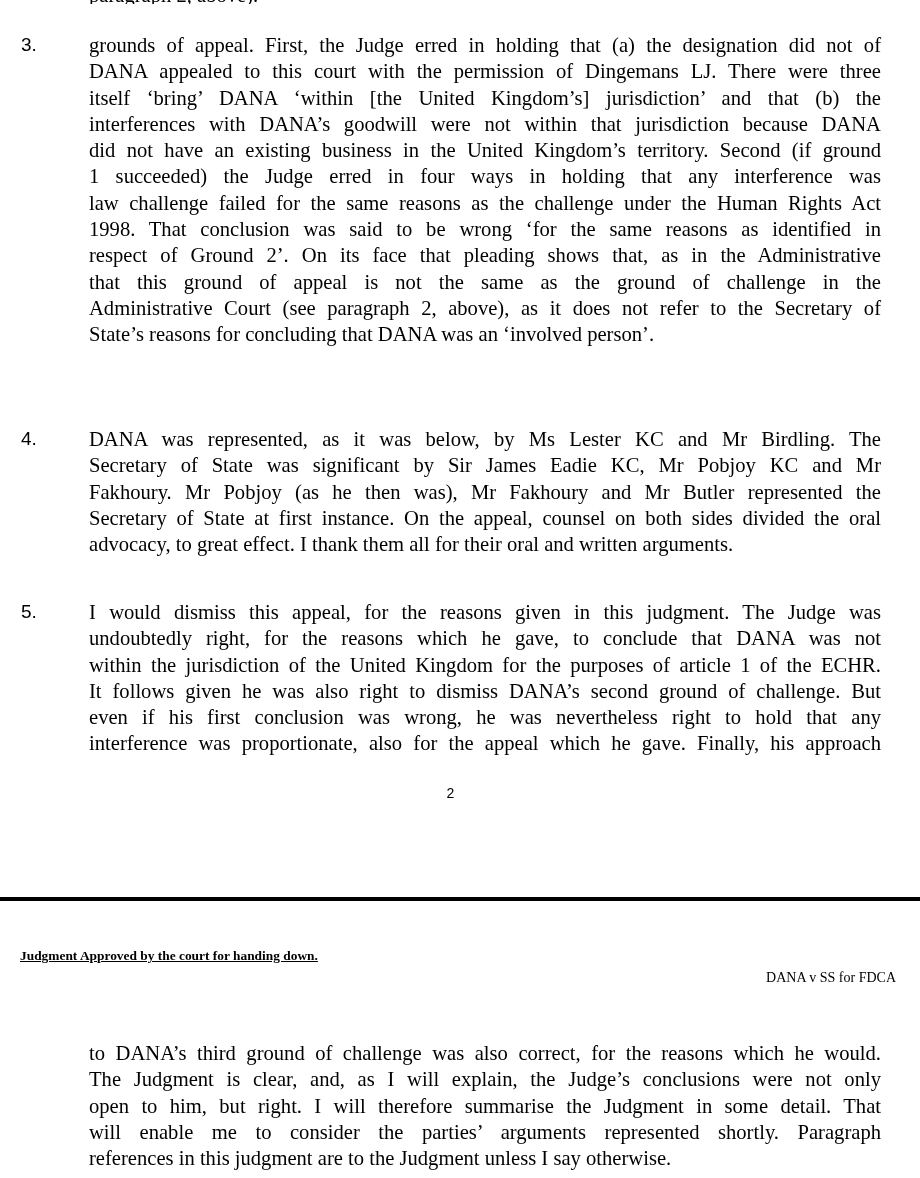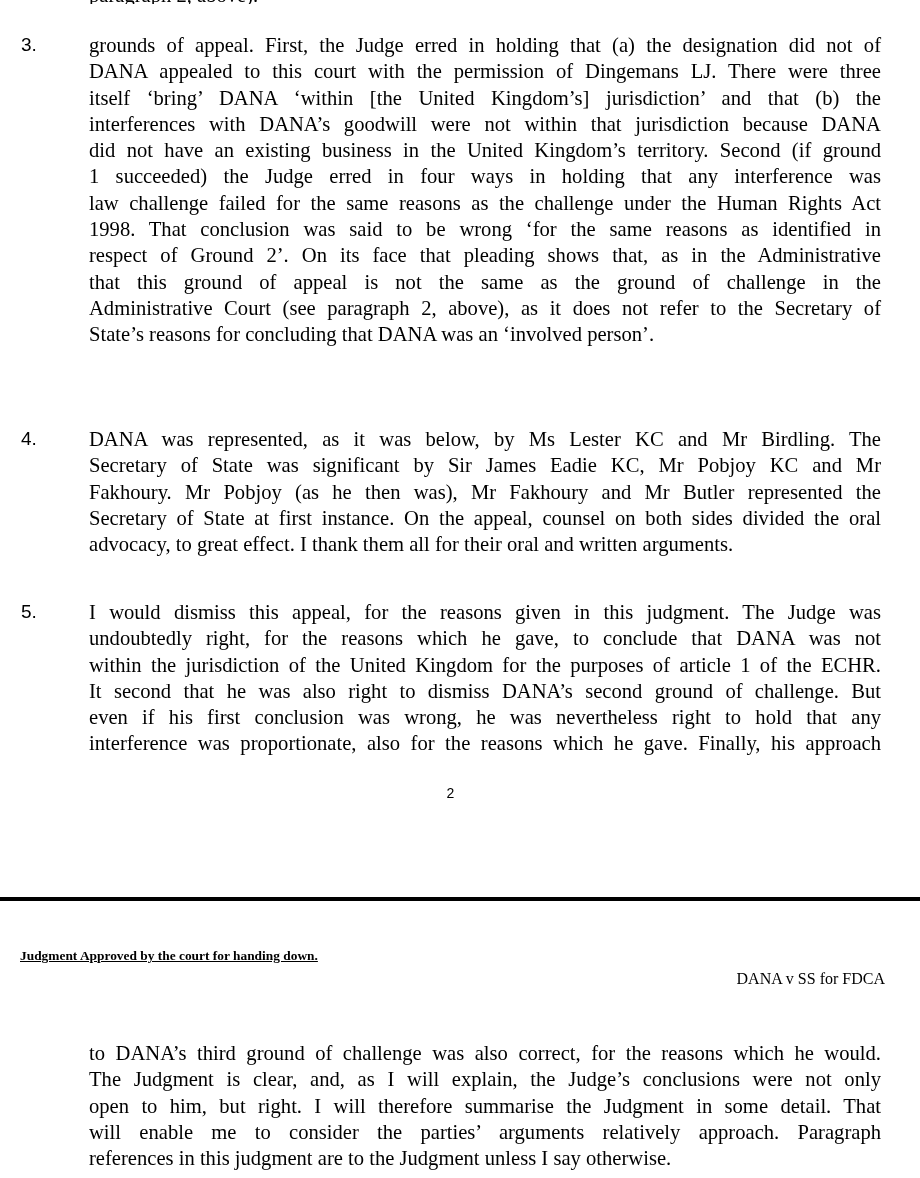--- a/index.html
+++ b/index.html
@@ -17,21 +17,21 @@
 
   #p3 { top: 32px; }
   #p4 { top: 426px; }
   #p5 { top: 599px; }
   #p5cont { top: 1040px; }
 
   .page-number { position: absolute; left: 0; width: 901px; top: 785px; text-align: center; font-size: 14px; }
   .page-separator { position: absolute; left: 0; top: 897px; width: 920px; height: 4px; background: #000; }
 
   .header-left { position: absolute; left: 20px; top: 948px; font-size: 13.4px; font-weight: bold; text-decoration: underline; }
-  .header-right { position: absolute; right: 35px; top: 970px; font-size: 16px; }
+  .header-right { position: absolute; right: 24px; top: 970px; font-size: 14px; }
 </style>
 </head>
 <body>
 
 <div class="top-fragment serif">paragraph 2, above).</div>
 
 <div class="para" id="p3">
   <span class="para-num sans">3.</span>
   <div class="para-body serif">
     <span class="line">grounds of appeal. First, the Judge erred in holding that (a) the designation did not of</span>
@@ -59,34 +59,34 @@
     <span class="line last">advocacy, to great effect. I thank them all for their oral and written arguments.</span>
   </div>
 </div>
 
 <div class="para" id="p5">
   <span class="para-num sans">5.</span>
   <div class="para-body serif">
     <span class="line">I would dismiss this appeal, for the reasons given in this judgment. The Judge was</span>
     <span class="line">undoubtedly right, for the reasons which he gave, to conclude that DANA was not</span>
     <span class="line">within the jurisdiction of the United Kingdom for the purposes of article 1 of the ECHR.</span>
-    <span class="line">It second that he was also right to dismiss DANA’s second ground of challenge. But</span>
+    <span class="line">It follows given he was also right to dismiss DANA’s second ground of challenge. But</span>
     <span class="line">even if his first conclusion was wrong, he was nevertheless right to hold that any</span>
-    <span class="line">interference was proportionate, also for the reasons which he gave. Finally, his approach</span>
+    <span class="line">interference was proportionate, also for the appeal which he gave. Finally, his approach</span>
   </div>
 </div>
 
 <div class="page-number sans">2</div>
 
 <div class="page-separator"></div>
 
 <div class="header-left serif">Judgment Approved by the court for handing down.</div>
 <div class="header-right serif">DANA v SS for FDCA</div>
 
 <div class="para" id="p5cont">
   <div class="para-body serif">
     <span class="line">to DANA’s third ground of challenge was also correct, for the reasons which he would.</span>
     <span class="line">The Judgment is clear, and, as I will explain, the Judge’s conclusions were not only</span>
     <span class="line">open to him, but right. I will therefore summarise the Judgment in some detail. That</span>
-    <span class="line">will enable me to consider the parties’ arguments relatively approach. Paragraph</span>
+    <span class="line">will enable me to consider the parties’ arguments represented shortly. Paragraph</span>
     <span class="line last">references in this judgment are to the Judgment unless I say otherwise.</span>
   </div>
 </div>
 
 </body></html>

